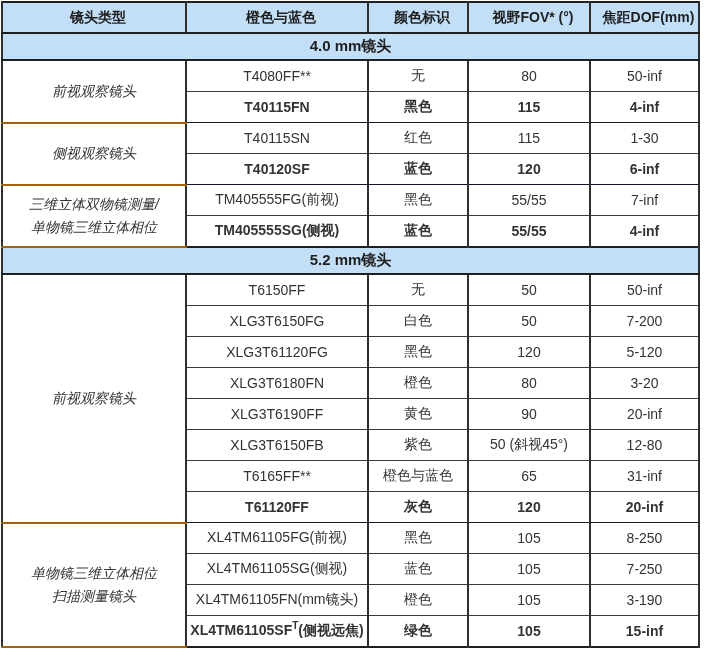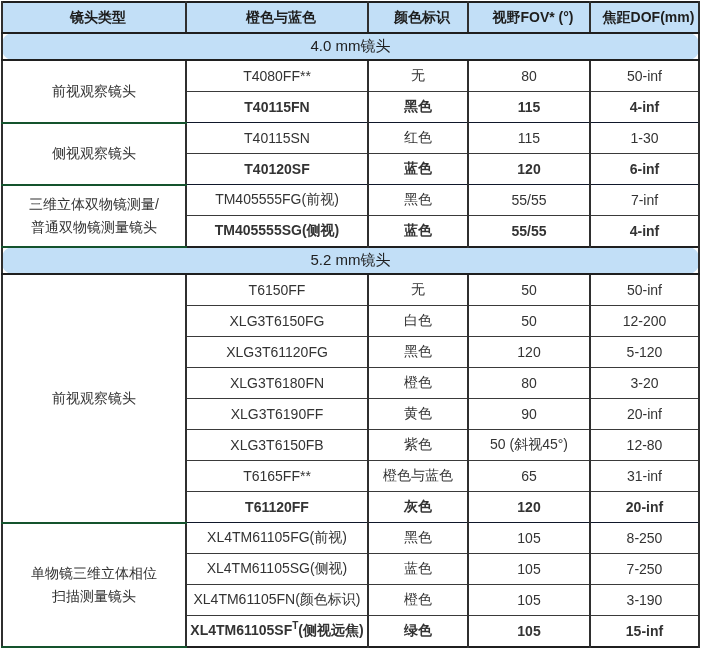--- a/index.html
+++ b/index.html
@@ -44,32 +44,32 @@
     background: #c2dff7;
     font-weight: bold;
     color: #1e1e1e;
     border-bottom: 2px solid #1f1f1f;
     font-size: 14px;
     padding-left: 10px;
   }
   tr.sec td {
     height: 25px;
     background: #c2dff7;
-    font-weight: normal;
+    font-weight: bold;
     color: #1e1e1e;
     border-top: 2px solid #1f1f1f;
     border-bottom: 2px solid #1f1f1f;
     font-size: 15px;
-    border-radius: 11px;
   }
   td { height: 30px; }
   td.type-cell {
     white-space: pre-line;
-    border-bottom: 2px solid #14532d;
+    border-bottom: 2px solid #a16207;
     line-height: 1.6;
+    font-style: italic;
   }
   tr.gend td { border-bottom: 1px solid #0f172a; font-weight: bold; }
   sup { font-size: 10px; line-height: 0; }
 </style>
 </head>
 <body>
 
 <div class="page">
   <table class="lens-table">
     <colgroup>
@@ -116,21 +116,21 @@
     </tr>
     <tr class="gend">
       <td>T40120SF</td>
       <td>蓝色</td>
       <td>120</td>
       <td>6-inf</td>
     </tr>
 
     <tr>
       <td class="type-cell" rowspan="2">三维立体双物镜测量/
-普通双物镜测量镜头</td>
+单物镜三维立体相位</td>
       <td>TM405555FG(前视)</td>
       <td>黑色</td>
       <td>55/55</td>
       <td>7-inf</td>
     </tr>
     <tr class="gend">
       <td>TM405555SG(侧视)</td>
       <td>蓝色</td>
       <td>55/55</td>
       <td>4-inf</td>
@@ -144,21 +144,21 @@
       <td class="type-cell" rowspan="8">前视观察镜头</td>
       <td>T6150FF</td>
       <td>无</td>
       <td>50</td>
       <td>50-inf</td>
     </tr>
     <tr>
       <td>XLG3T6150FG</td>
       <td>白色</td>
       <td>50</td>
-      <td>12-200</td>
+      <td>7-200</td>
     </tr>
     <tr>
       <td>XLG3T61120FG</td>
       <td>黑色</td>
       <td>120</td>
       <td>5-120</td>
     </tr>
     <tr>
       <td>XLG3T6180FN</td>
       <td>橙色</td>
@@ -198,21 +198,21 @@
       <td>105</td>
       <td>8-250</td>
     </tr>
     <tr>
       <td>XL4TM61105SG(侧视)</td>
       <td>蓝色</td>
       <td>105</td>
       <td>7-250</td>
     </tr>
     <tr>
-      <td>XL4TM61105FN(颜色标识)</td>
+      <td>XL4TM61105FN(mm镜头)</td>
       <td>橙色</td>
       <td>105</td>
       <td>3-190</td>
     </tr>
     <tr class="gend">
       <td><span>XL4TM61105SF</span><sup>T</sup><span>(侧视远焦)</span></td>
       <td>绿色</td>
       <td>105</td>
       <td>15-inf</td>
     </tr>

